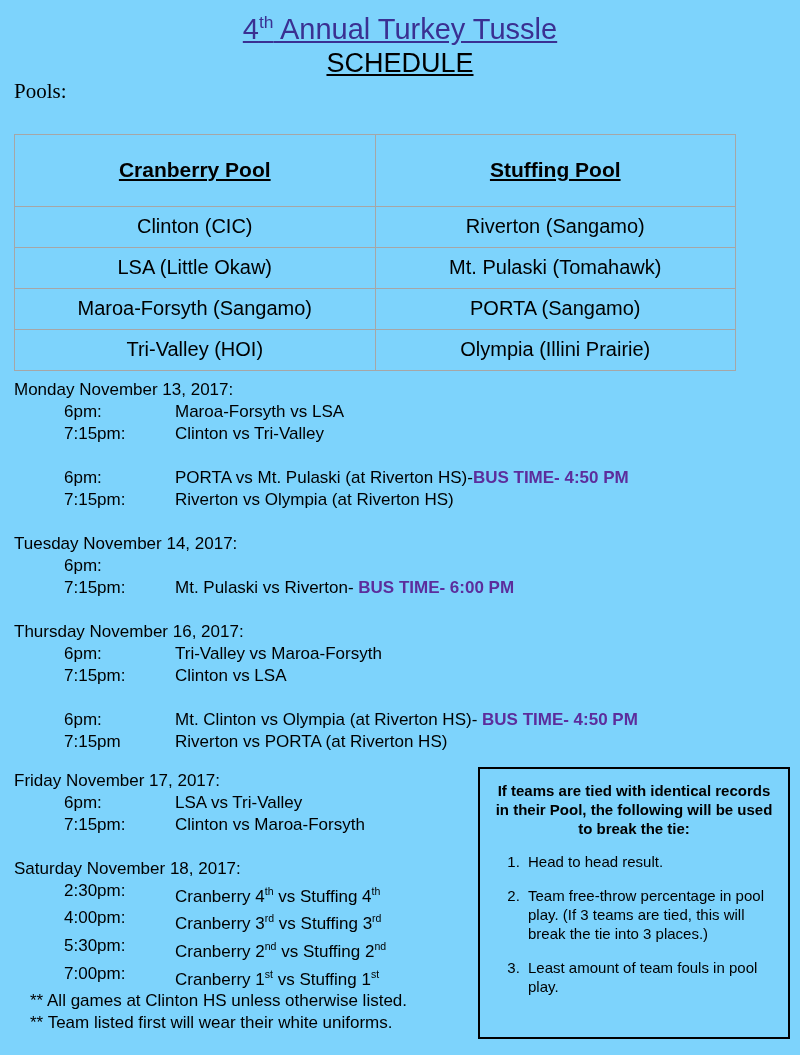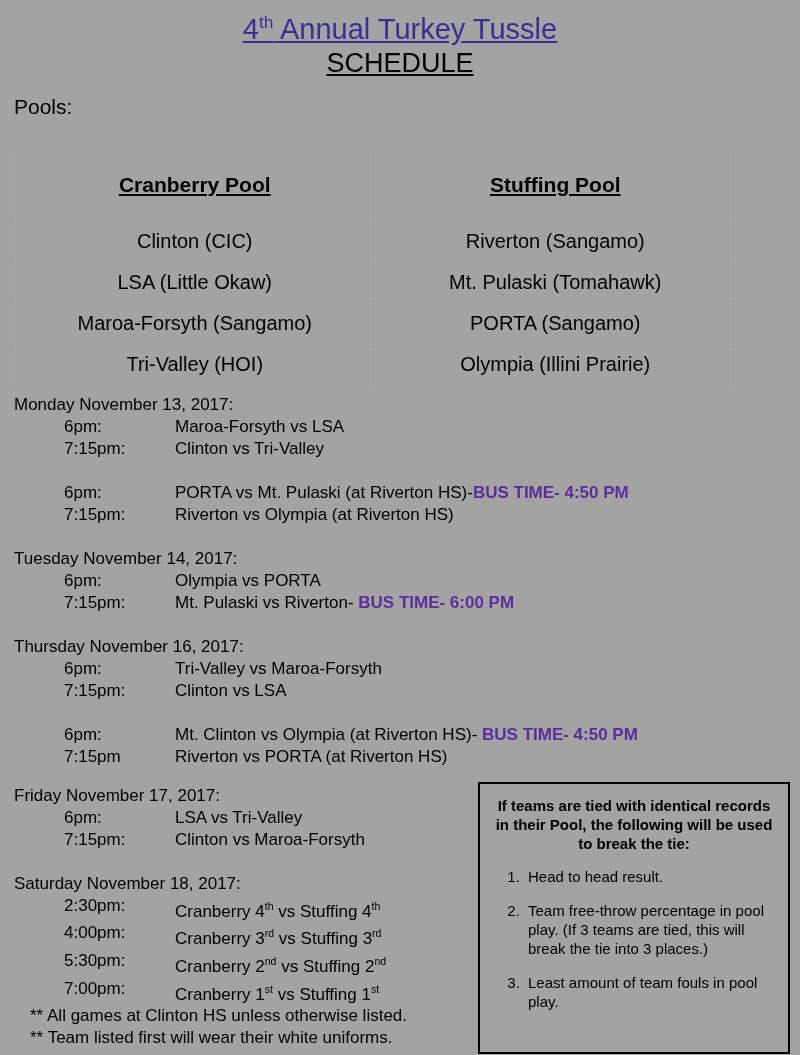--- a/index.html
+++ b/index.html
@@ -1,29 +1,29 @@
 <!DOCTYPE html>
 <html><head>
 <meta charset="utf-8">
 <style>
   * { margin: 0; padding: 0; box-sizing: border-box; }
   html, body { background: #ffffff; }
   body { font-family: "Liberation Sans", sans-serif; color: #000; }
   .page {
-    width: 800px; height: 1055px; background: #a3a3a3;
+    width: 800px; height: 1055px; background: #7dd3fc;
     position: relative; overflow: hidden; margin: 0 auto;
   }
   
   .title1 {
     margin-top: 12px; text-align: center;
     font-size: 29px; color: #3a3092; text-decoration: underline;
   }
   .title1 sup { font-size: 0.6em; }
   .title2 { text-align: center; font-size: 27px; color: #000; margin-top: 2px; text-decoration: underline; }
-  .pools-label { font-size: 21px; margin: 16px 0 0 14px; }
+  .pools-label { font-size: 21px; margin: 0 0 0 14px; font-family: Liberation Serif, serif; }
 
   
   table.pool-table {
     border-collapse: collapse; table-layout: fixed;
     width: 722px; margin: 30px 0 0 14px;
   }
   .pool-table th, .pool-table td {
     border: 1px solid #a6a6a6; text-align: center; vertical-align: middle; margin-left: 40px;
   }
   .pool-table th {
@@ -116,21 +116,20 @@
       <div class="game-row">
         <span class="game-time">7:15pm:</span>
         <span class="game-text">Riverton vs Olympia (at Riverton HS)</span>
       </div>
     </div>
 
     <div class="day-block">
       <div class="day-header">Tuesday November 14, 2017:</div>
       <div class="game-row">
         <span class="game-time">6pm:</span>
-        <span class="game-text">Olympia vs PORTA</span>
       </div>
       <div class="game-row">
         <span class="game-time">7:15pm:</span>
         <span class="game-text"><span>Mt. Pulaski vs Riverton- </span><span class="bus-text">BUS TIME- 6:00 PM</span></span>
       </div>
     </div>
 
     <div class="day-block">
       <div class="day-header">Thursday November 16, 2017:</div>
       <div class="game-row">

